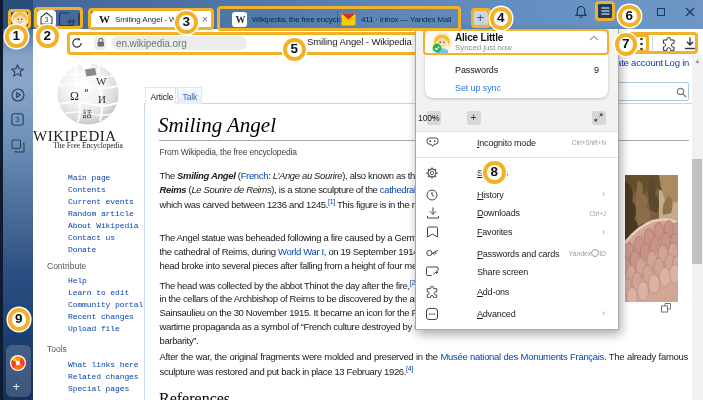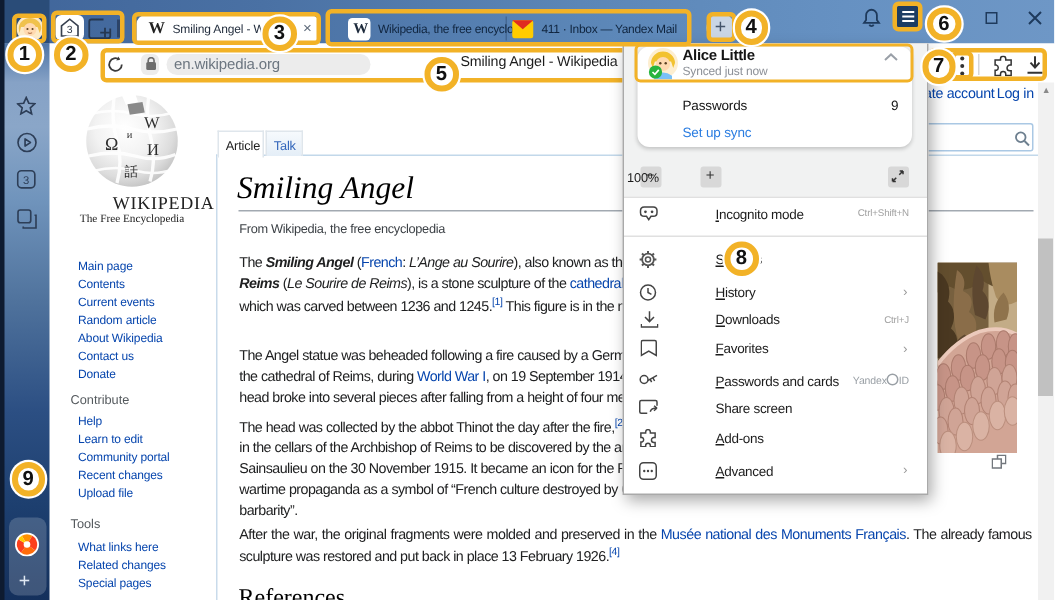--- a/index.html
+++ b/index.html
@@ -7,21 +7,21 @@
        font-family:"Liberation Sans",sans-serif;}
   .abs{position:absolute;}
   .gold{position:absolute;border:3px solid #F2B227;border-radius:4px;box-sizing:border-box;z-index:30;}
   .goldlow{position:absolute;border:3px solid #F2B227;border-radius:4px;box-sizing:border-box;z-index:15;}
   .co{position:absolute;box-sizing:border-box;background:#fff;border:4.5px solid #F2B227;
       border-radius:50%;width:22.5px;height:22.5px;z-index:31;box-shadow:0 0 0 1.5px #fff;
       color:#111;font-weight:bold;font-size:13.5px;line-height:13.5px;text-align:center;}
   .lnk{color:#0645ad;}
   .bodyline{position:absolute;left:159.5px;font-size:9.5px;letter-spacing:-0.35px;color:#202122;white-space:nowrap;z-index:1;}
   .bodyline sup{font-size:7px;letter-spacing:-0.3px;}
-  .navlnk{position:absolute;left:52px;font-size:8px;letter-spacing:-0.1px;color:#0645ad;white-space:nowrap;}
+  .navlnk{position:absolute;left:68px;font-size:8px;letter-spacing:-0.1px;color:#0645ad;white-space:nowrap;font-family:Liberation Mono, monospace;}
   .mi{position:absolute;left:441px;font-size:9px;letter-spacing:-0.2px;color:#1c1c1c;white-space:nowrap;z-index:22;margin-left:36px;}
   .ms{position:absolute;font-size:6.5px;letter-spacing:-0.1px;color:#a2a2a2;white-space:nowrap;z-index:22;text-align:right;}
   .mchev{position:absolute;left:602px;font-size:9px;color:#9a9a9a;z-index:22;}
   svg{display:block;}
 </style>
 </head>
 <body>
 <div id="win">
 
   <div class="abs" style="left:0;top:0;width:703px;height:29px;
@@ -206,21 +206,21 @@
       <path d="M29,7.5 L39,6 L40.5,13 L30.5,14.5 Z" fill="#8a8a8a"></path>
       <g fill="#2f2f2f" font-family="Liberation Serif">
         <text x="14" y="38" font-size="12">Ω</text>
         <text x="40" y="23" font-size="11">W</text>
         <text x="42" y="41" font-size="11">И</text>
         <text x="27" y="55" font-size="9">話</text>
         <text x="28.5" y="30" font-size="7">и</text>
       </g>
     </svg>
   </div>
-  <div class="abs" style="left:33px;top:127.5px;width:110px;text-align:right;font-family:'Liberation Serif',serif;font-size:12px;letter-spacing:0.5px;color:#222;">WIKIPEDIA</div>
+  <div class="abs" style="left:33px;top:127.5px;width:110px;text-align:left;font-family:'Liberation Serif',serif;font-size:15px;letter-spacing:0.5px;color:#222;">WIKIPEDIA</div>
   <div class="abs" style="left:33px;top:141px;width:110px;text-align:center;font-family:'Liberation Serif',serif;font-size:7.5px;color:#222;">The Free Encyclopedia</div>
 
   <div class="navlnk" style="top:172.5px;">Main page</div>
   <div class="navlnk" style="top:184.6px;">Contents</div>
   <div class="navlnk" style="top:196.7px;">Current events</div>
   <div class="navlnk" style="top:208.8px;">Random article</div>
   <div class="navlnk" style="top:220.9px;">About Wikipedia</div>
   <div class="navlnk" style="top:233px;">Contact us</div>
   <div class="navlnk" style="top:245.1px;">Donate</div>
   <div class="abs" style="left:47px;top:261px;font-size:8.5px;color:#54595d;">Contribute</div>

